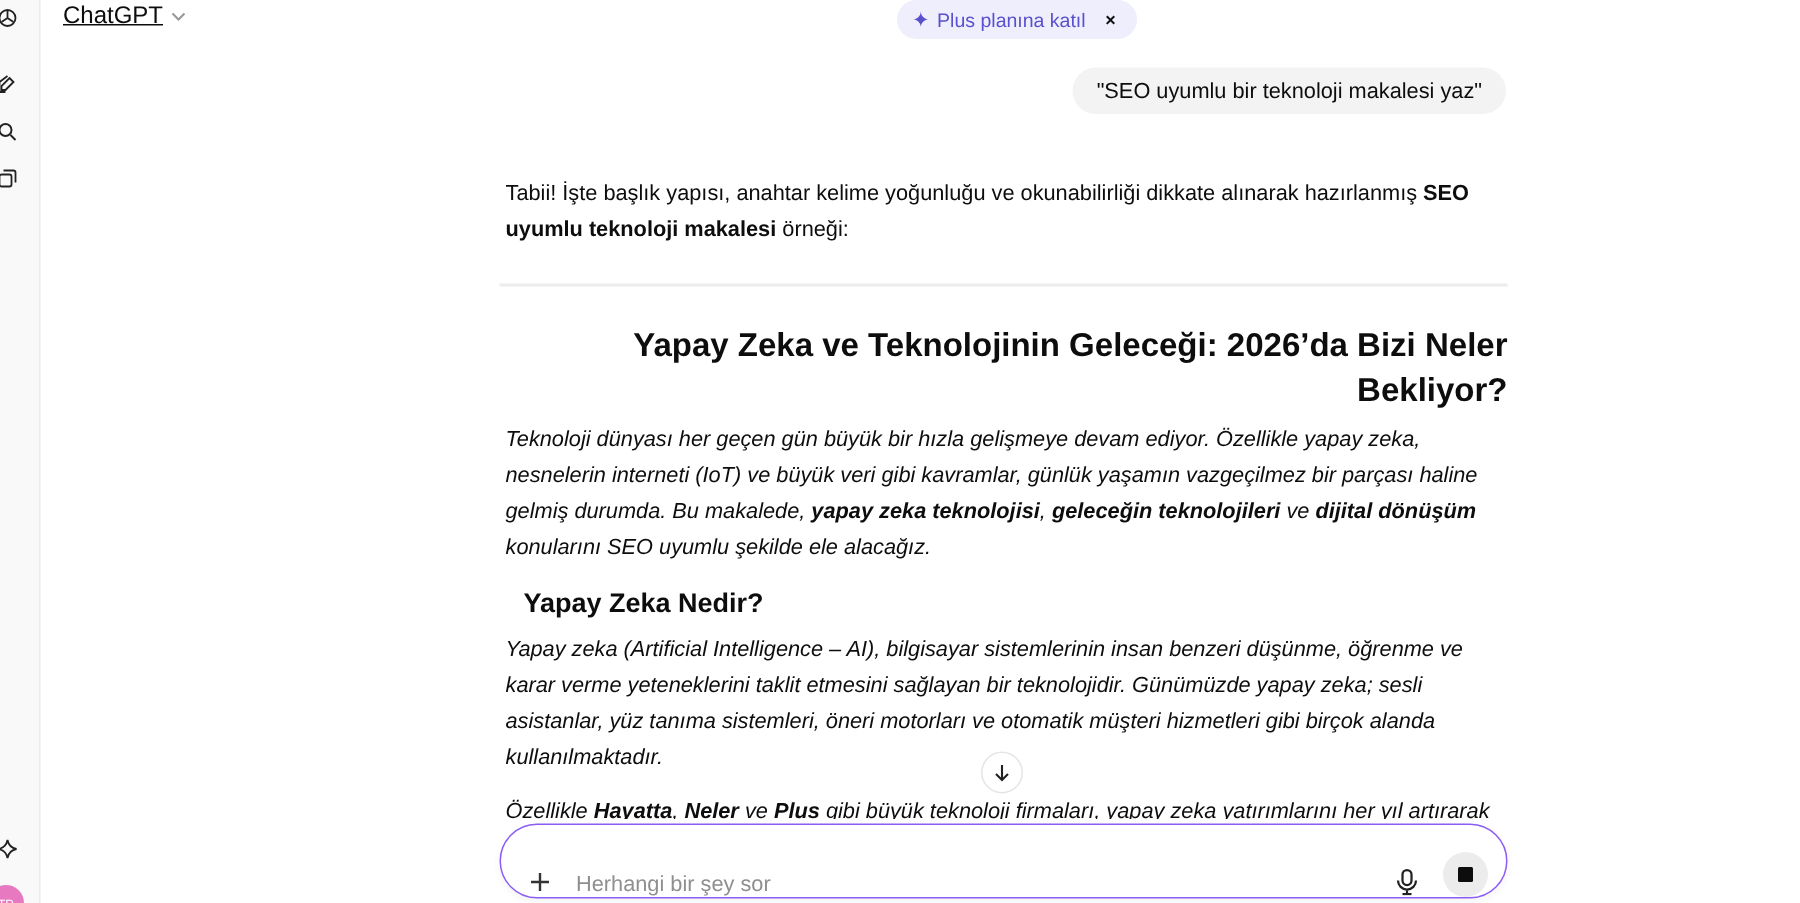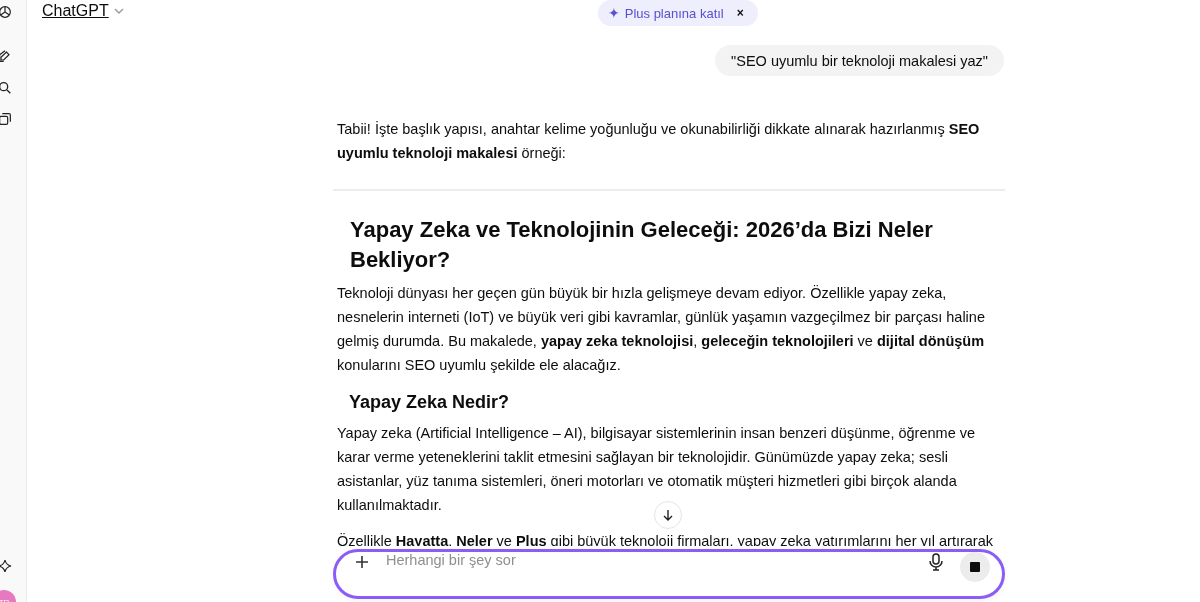--- a/index.html
+++ b/index.html
@@ -20,31 +20,31 @@
   .plus-label { color: #5a4fcf; font-size: 13px; text-align: right; }
   .plus-close { color: #111; font-size: 12px; margin-left: 8px; font-weight: bold; cursor: pointer; }
 
   .user-bubble { position: absolute; right: 196px; top: 45px; height: 31px; padding: 0 16px; border-radius: 16px; background: #f3f3f3; display: flex; align-items: center; font-size: 14.5px; color: #0d0d0d; }
 
   .answer { position: absolute; left: 333px; top: 113px; width: 672px; font-size: 14.5px; line-height: 24px; color: #0d0d0d; }
   .answer b { font-weight: bold; }
   .answer p { margin: 4px; }
   .intro { margin-bottom: 24px !important; }
   .hr { height: 2px; background: #ececec; margin: 0 0 24px 0; }
-  .h1 { font-size: 22px; font-weight: bold; line-height: 30px; margin: 0 0 6px 17px; }
+  .h1 { font-size: 22px; font-weight: bold; line-height: 30px; margin: 0 0 6px 17px; text-align: right; }
   .h2 { font-size: 18px; font-weight: bold; line-height: 26px; margin: 10px 0 6px 16px; }
-  .p { margin-bottom: 12px !important; }
+  .p { margin-bottom: 12px !important; font-style: italic; }
   .u { text-decoration: underline; text-decoration-color: #bbb; text-underline-offset: 3px; font-weight: bold; }
   .cut { font-size: 18px; font-weight: bold; line-height: 26px; margin-top: 10px; height: 14px; overflow: hidden; }
 
   .scroll-down { position: absolute; left: 654px; top: 501px; width: 28px; height: 28px; border-radius: 50%; border: 1px solid #e5e5e5; background: #fff; display: flex; align-items: center; justify-content: center; cursor: pointer; }
   .scroll-down svg { width: 14px; height: 14px; }
 
   .composer-fade { position: absolute; left: 300px; top: 546px; width: 740px; height: 56px; background: #ffffff; }
-  .composer { position: absolute; left: 333px; top: 549px; width: 672px; height: 50px; border: 3px solid #8b5cf6; border-radius: 25px; background: #fff; box-shadow: 0 2px 6px rgba(0,0,0,0.05); display: flex; align-items: flex-start; padding: 0 12px 0 16px; }
+  .composer { position: absolute; left: 333px; top: 549px; width: 672px; height: 50px; border: 1px solid #8b5cf6; border-radius: 25px; background: #fff; box-shadow: 0 2px 6px rgba(0,0,0,0.05); display: flex; align-items: flex-end; padding: 0 12px 0 16px; }
   .composer-plus { width: 20px; height: 20px; display: flex; align-items: center; justify-content: center; color: #333; font-size: 22px; cursor: pointer; }
   .composer-input { flex: 1; border: none; outline: none; font-size: 14.5px; margin-left: 14px; color: #0d0d0d; font-family: "Liberation Sans", sans-serif; background: transparent; }
   .composer-input::placeholder { color: #8f8f8f; }
   .mic { width: 20px; height: 20px; display: flex; align-items: center; justify-content: center; margin-right: 14px; cursor: pointer; }
   .stop { width: 30px; height: 30px; border-radius: 50%; background: #ececec; display: flex; align-items: center; justify-content: center; cursor: pointer; }
   .stop-sq { width: 10px; height: 10px; background: #0d0d0d; border-radius: 1px; }
 </style>
 </head>
 <body>
 

